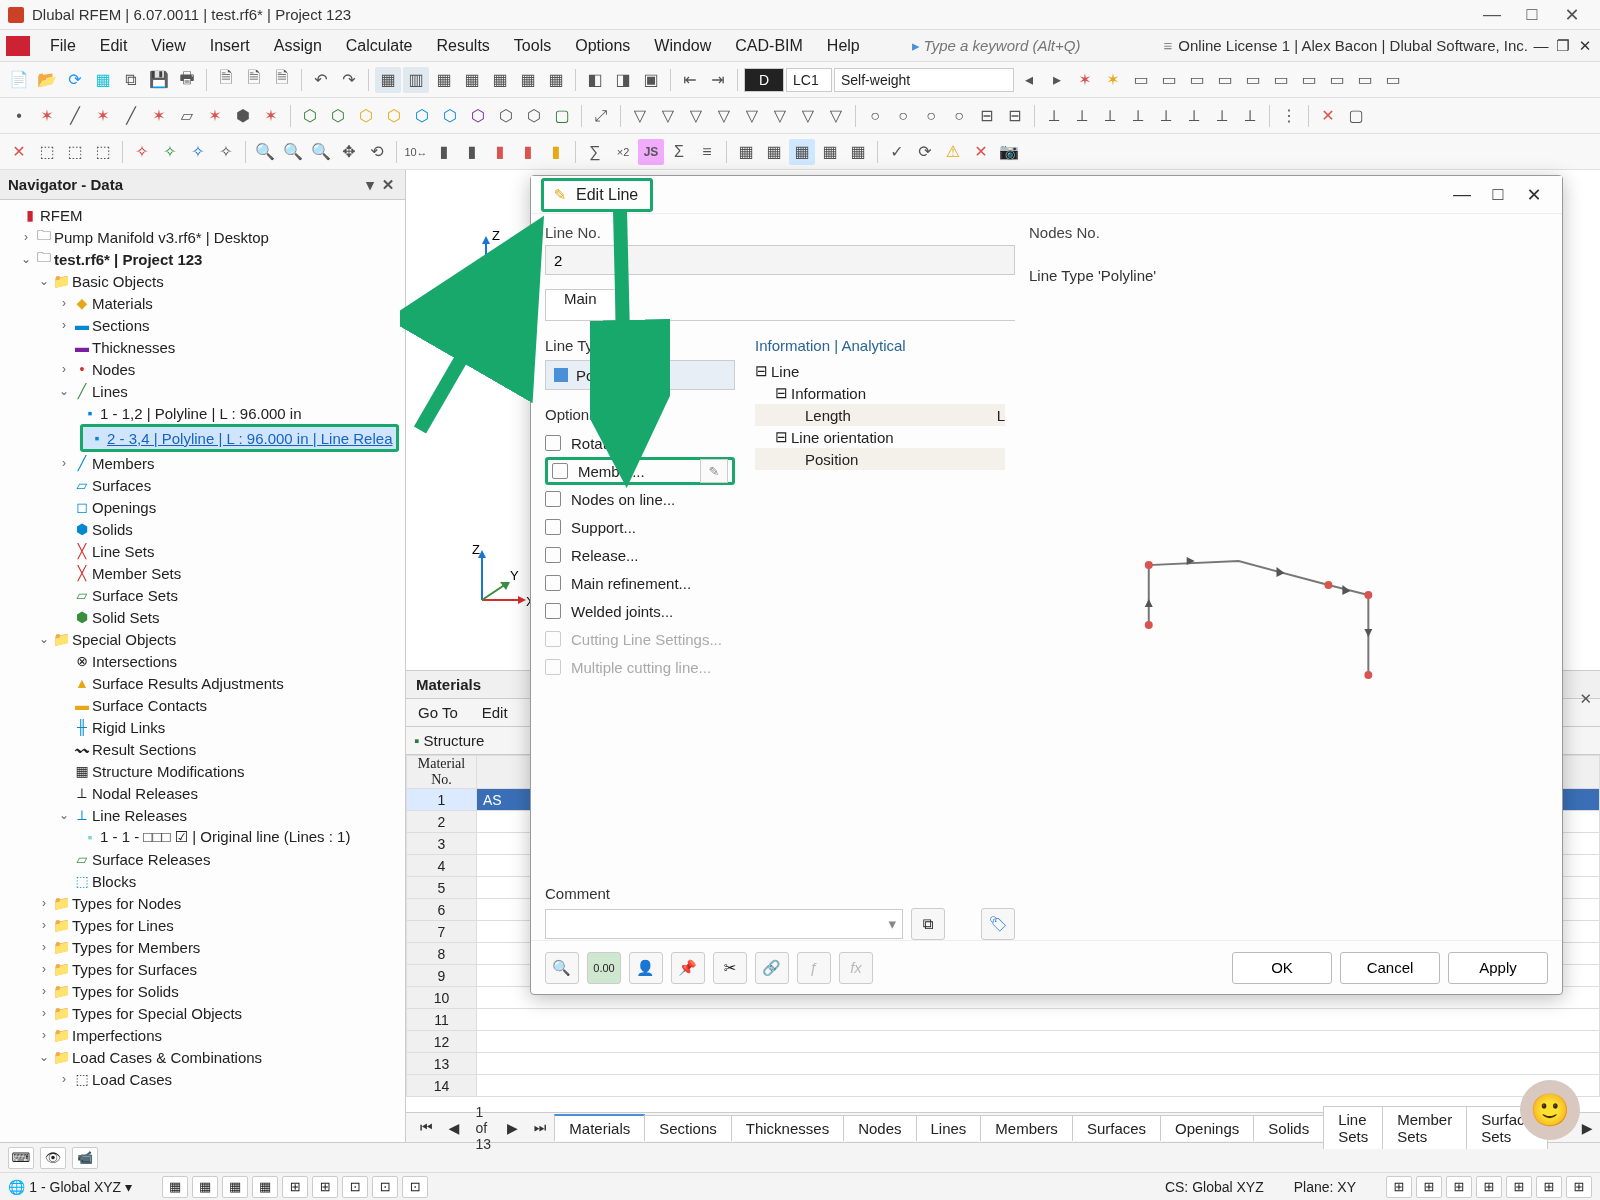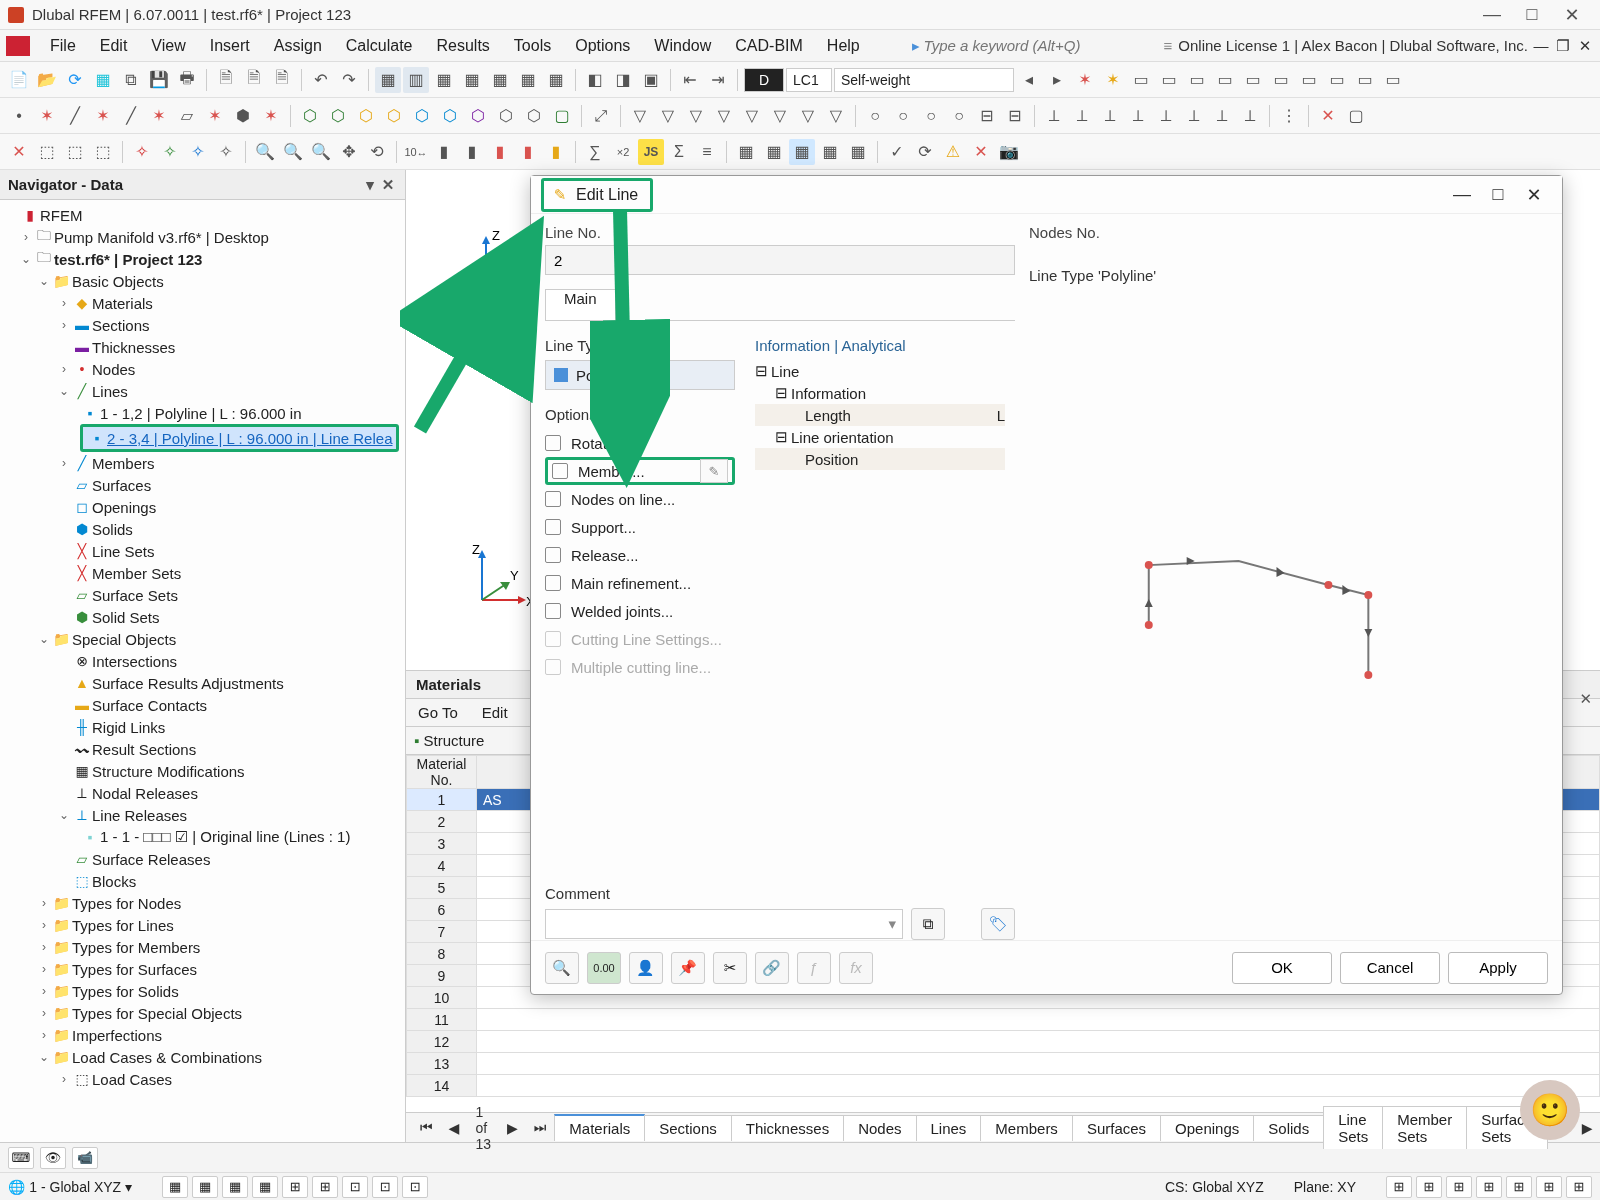--- a/index.html
+++ b/index.html
@@ -274,21 +274,21 @@
   <div class="tbtn">▮</div>
   <div class="tbtn">▮</div>
   <div class="tbtn" style="color:#d9534f;">▮</div>
   <div class="tbtn" style="color:#d9534f;">▮</div>
   <div class="tbtn" style="color:#e6a817;">▮</div>
   <div class="tsep"></div>
   <div class="tbtn">∑</div>
   <div class="tbtn">
       <span style="font-size:11px;">×2</span>
     </div>
-  <div class="tbtn" style="background:#fde047;">
+  <div class="tbtn" style="background:#f0abfc;">
       <b style="font-size:12px;">JS</b>
     </div>
   <div class="tbtn">Σ</div>
   <div class="tbtn">≡</div>
   <div class="tsep"></div>
   <div class="tbtn">▦</div>
   <div class="tbtn">▦</div>
   <div class="tbtn" style="background:#d0e8ff;">▦</div>
   <div class="tbtn">▦</div>
   <div class="tbtn">▦</div>
@@ -540,21 +540,21 @@
       <div class="bp-hdr">Materials</div>
       <div class="bp-tabs">
         <div class="bp-tab">Go To</div>
         <div class="bp-tab">Edit</div>
       </div>
       <div class="bp-row"><span style="margin-left:8px;color:#2e7d32;">▪</span>&nbsp;<span>Structure</span></div>
       <div class="bp-grid">
         <table>
           <tbody>
               <tr>
-                <th style="width:70px;white-space:pre-line;">Material
+                <th style="width:70px;white-space:pre-line;font-family:Liberation Serif, serif;">Material
 No.</th>
                 <th></th>
               </tr>
           <tr class="selrow">
                 <td class="rownum">1</td>
                 <td style="text-align:left;padding-left:6px;background:#3a6fb7;color:#fff;">AS</td>
               </tr>
           <tr>
                 <td class="rownum">2</td>
                 <td></td>

